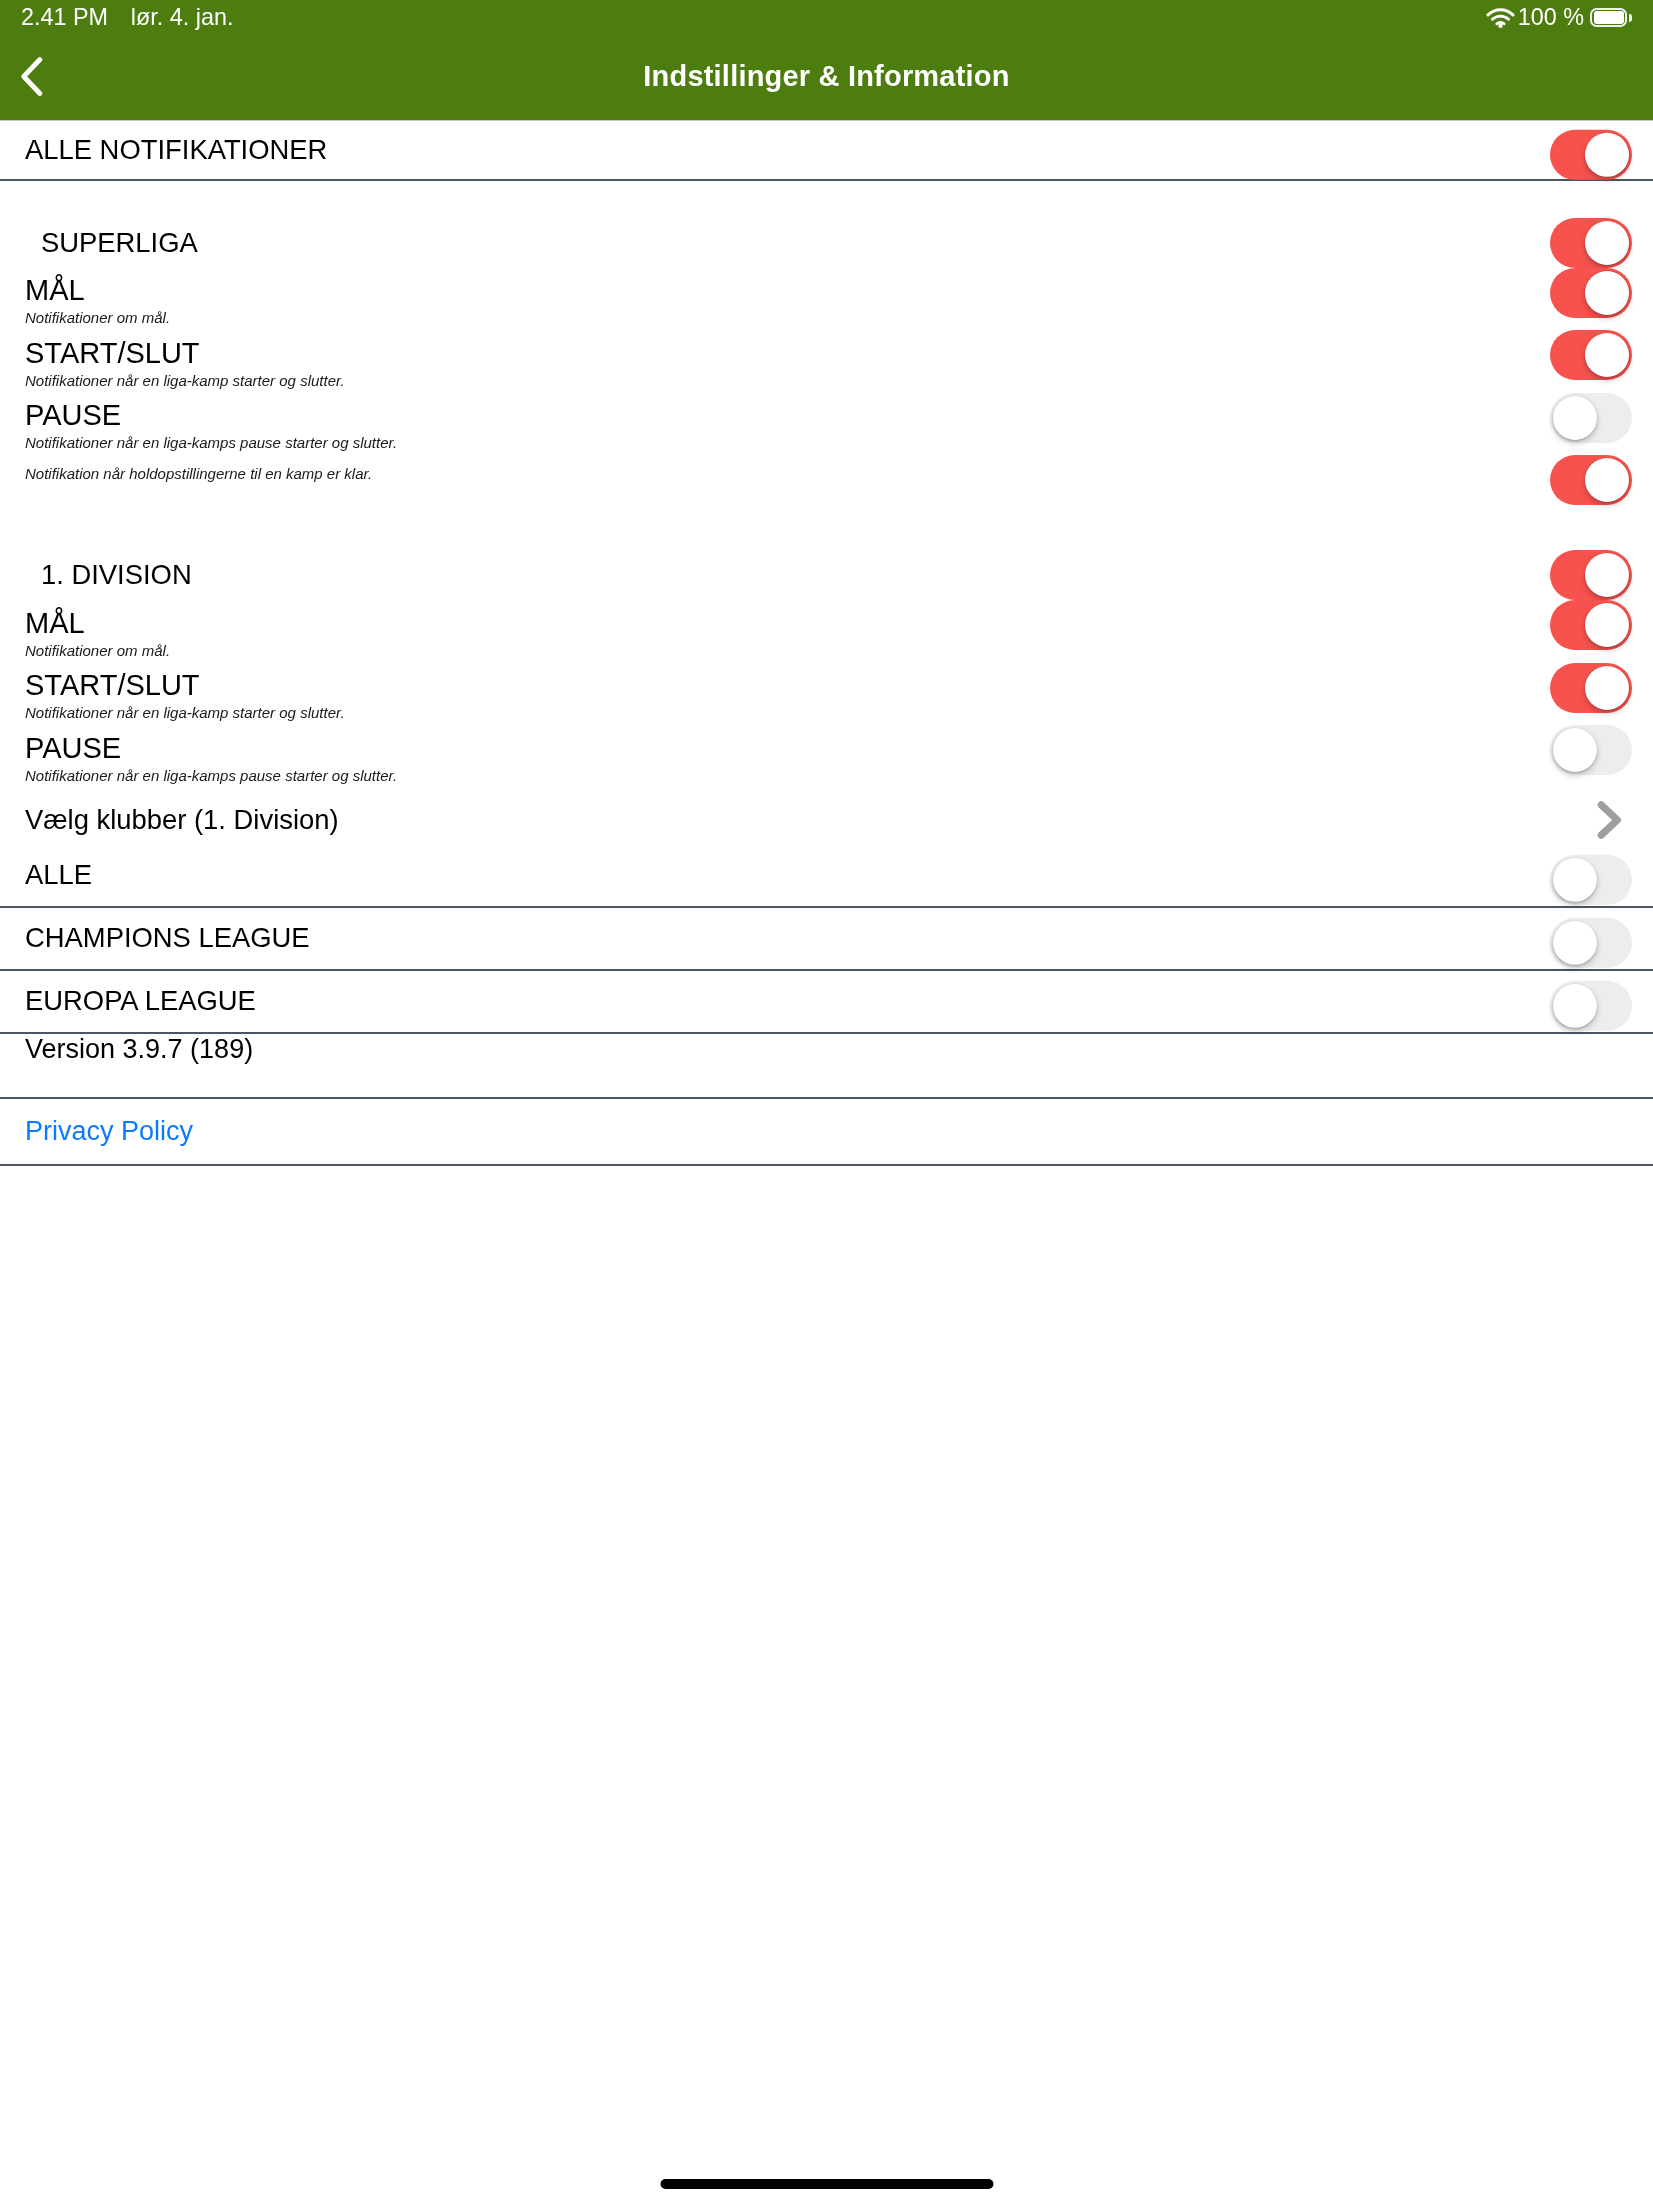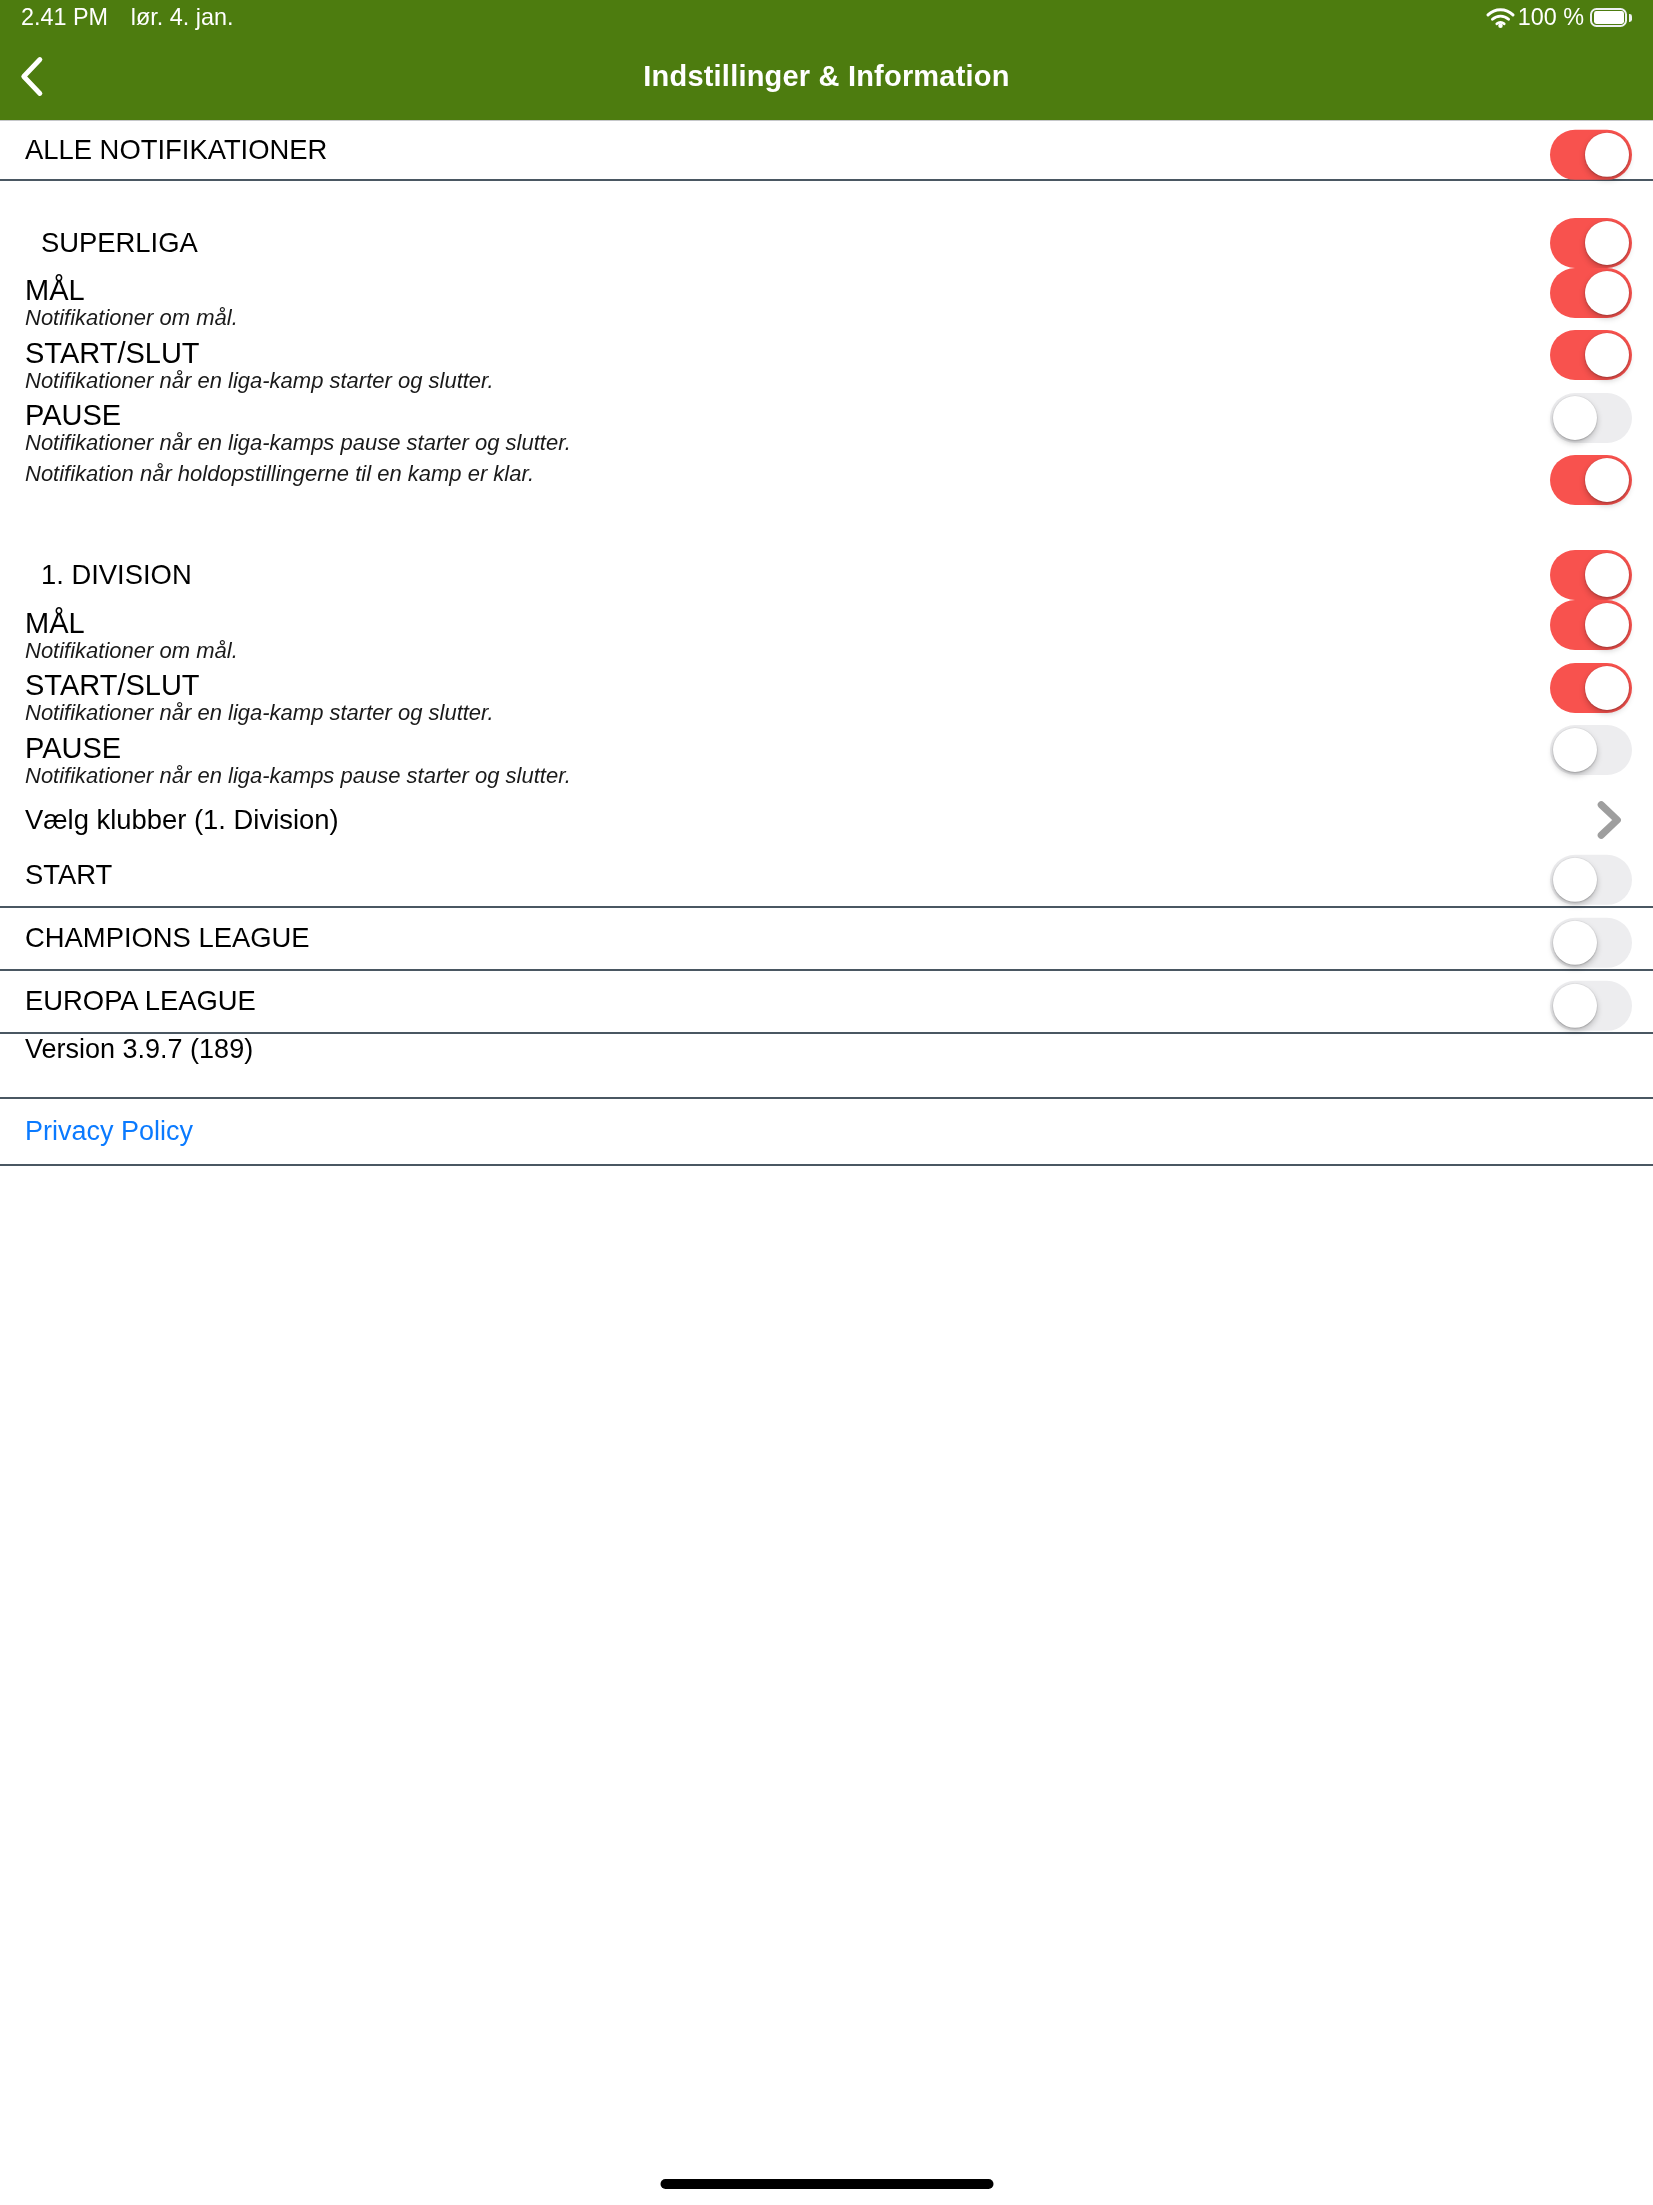--- a/index.html
+++ b/index.html
@@ -43,21 +43,21 @@
   .hdr { font-size: 27.4px; font-weight: 400; color: #000000; }
 
   .all-row { height: 58px; align-items: center; border-bottom: 2.4px solid #4A5762; }
 
   .league-row { min-height: 50px; align-items: center; padding-left: 41px; }
   .league-row.superliga { margin-top: 37px; }
   .league-row.division { margin-top: 45px; }
 
   .item-row { margin-top: 6.5px; align-items: flex-start; }
   .item-title { font-size: 29px; font-weight: 400; color: #000000; line-height: 32px; }
-  .item-sub { font-size: 22px; font-style: italic; font-weight: 400; color: #1a1a1a; line-height: 24px; }
+  .item-sub { font-size: 15px; font-style: italic; font-weight: 400; color: #1a1a1a; line-height: 24px; }
   .item-row .toggle { margin-top: -6.5px; }
 
   .select-row { margin-top: 14.5px; height: 36px; align-items: center; cursor: pointer; }
   .chev { margin-right: 4.8px; }
 
   .plain-row { height: 61px; align-items: center; border-bottom: 2.4px solid #4A5762; }
   .plain-row.first { margin-top: 6.5px; }
 
   .version-row { height: 63px; align-items: flex-start; border-bottom: 2.4px solid #4A5762; }
   .version-label { font-size: 27px; color: #000000; }
@@ -200,21 +200,21 @@
     </div>
 
     <div class="row select-row">
       <span class="hdr">Vælg klubber (1. Division)</span>
       <svg class="chev" width="37" height="40" viewBox="0 0 46 50">
         <path d="M14 6 L34 25 L14 44" fill="none" stroke="#9E9E9E" stroke-width="9" stroke-linecap="round" stroke-linejoin="round"></path>
       </svg>
     </div>
 
     <div class="row plain-row first">
-      <span class="hdr">START</span>
+      <span class="hdr">ALLE</span>
       <span class="toggle overlap" data-state="off"></span>
     </div>
 
     <div class="row plain-row">
       <span class="hdr">CHAMPIONS LEAGUE</span>
       <span class="toggle overlap" data-state="off"></span>
     </div>
 
     <div class="row plain-row">
       <span class="hdr">EUROPA LEAGUE</span>

